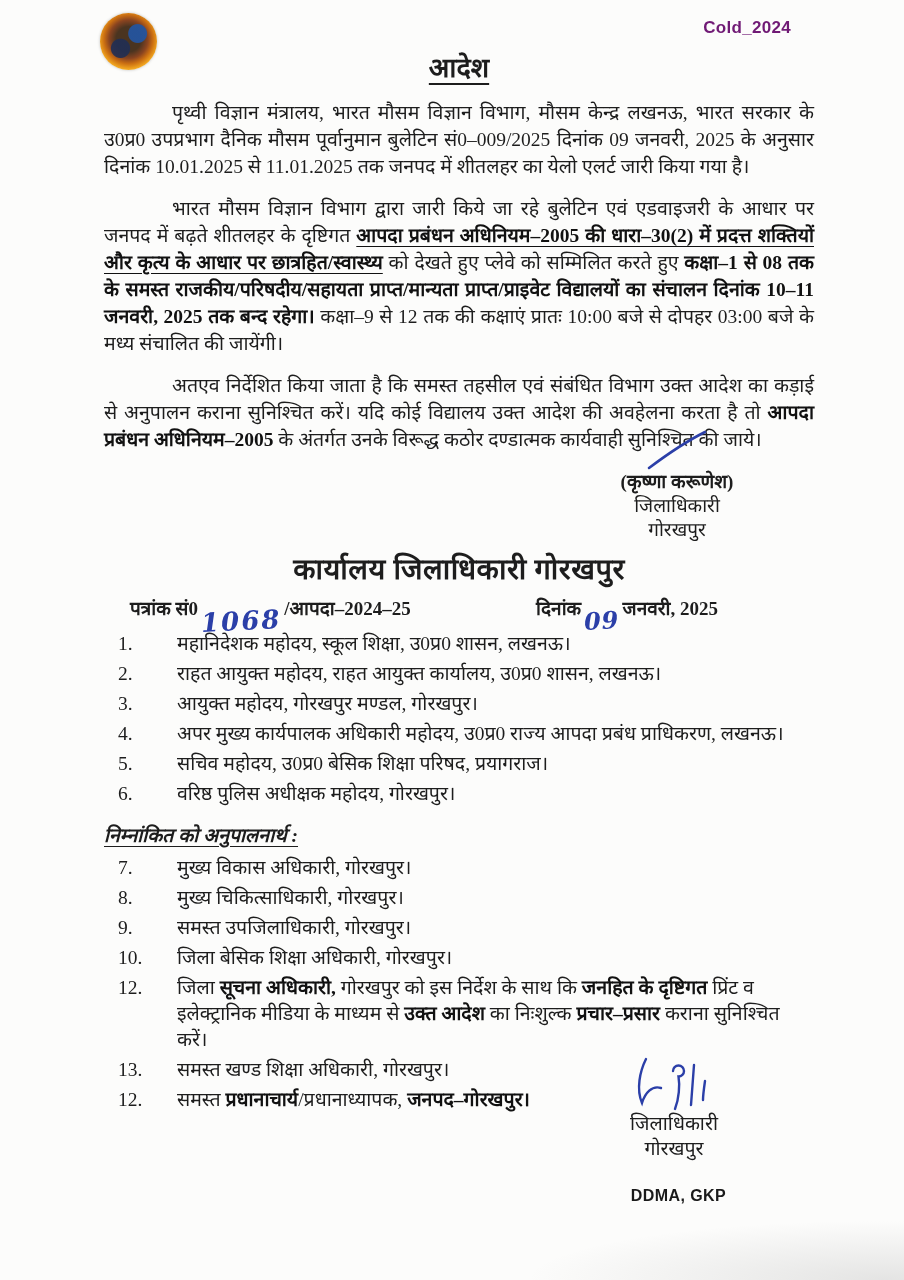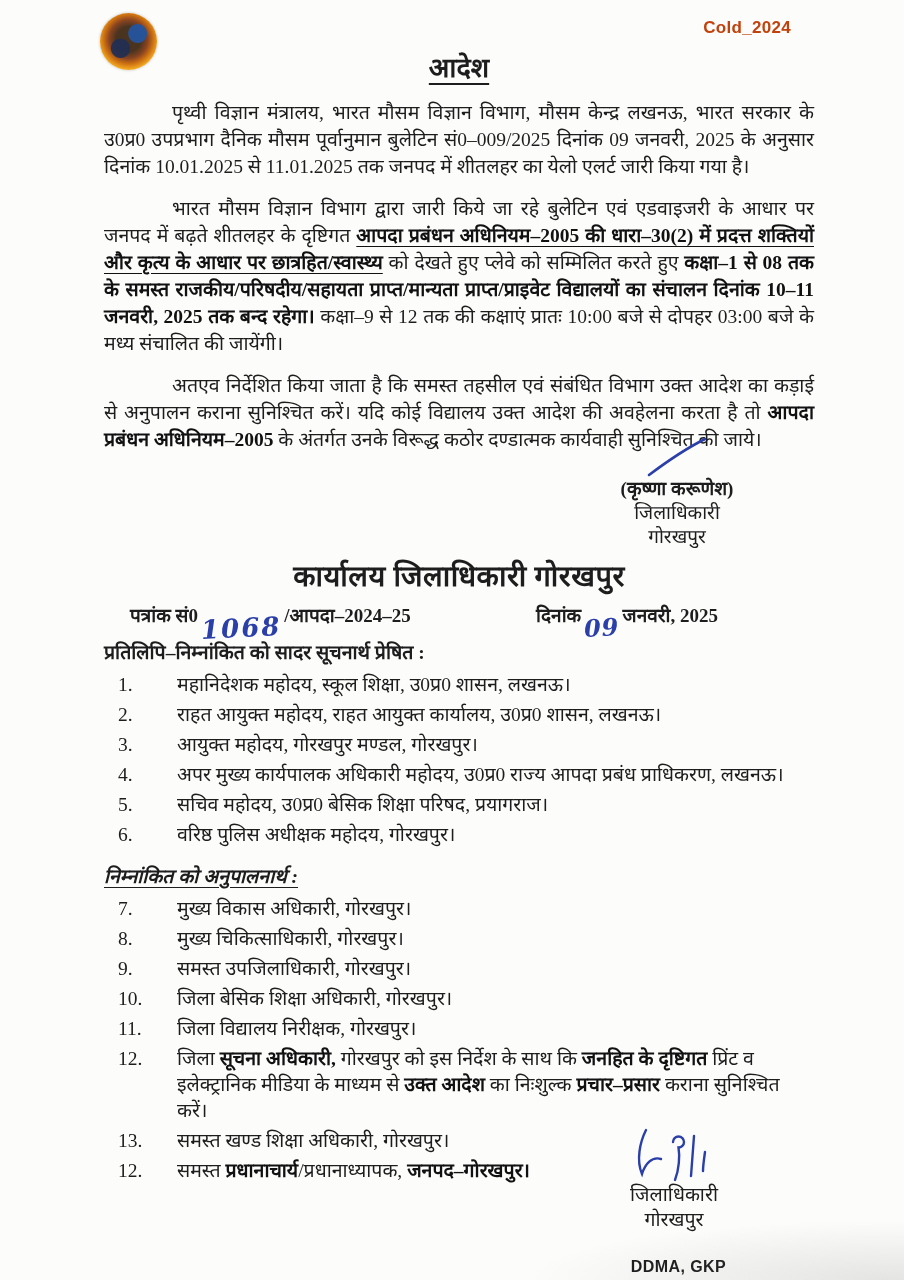--- a/index.html
+++ b/index.html
@@ -24,21 +24,21 @@
     position:absolute;left:100px;top:13px;width:57px;height:57px;border-radius:50%;
     background:
       radial-gradient(circle at 66% 36%, rgba(36,84,158,.95) 0 17%, transparent 19%),
       radial-gradient(circle at 36% 62%, rgba(32,46,84,.9) 0 18%, transparent 20%),
       radial-gradient(circle at 50% 46%, #4a3420 0 30%, #8a4420 46%, #c96d12 58%, #efa21e 70%, #f6c95e 80%, #f2e7c8 90%);
     box-shadow:0 0 3px rgba(0,0,0,.25);
   }
   .filetag{
     position:absolute;right:113px;top:18px;
     font-family:"Liberation Sans","DejaVu Sans",sans-serif;
-    font-weight:bold;font-size:17px;color:#c2410c;letter-spacing:.3px;
+    font-weight:bold;font-size:17px;color:#701a75;letter-spacing:.3px;
   }
   
   .title{
     text-align:center;font-size:27px;font-weight:bold;margin:2px 0 14px 0;
     text-decoration:underline;text-underline-offset:6px;text-decoration-thickness:2px;
   }
   p.para{
     font-size:19.5px;line-height:27px;text-align:justify;
     text-indent:68px;margin:0 0 15px 0;
   }
@@ -89,21 +89,21 @@
 
 <div class="page">
 
   <div class="logo"></div>
   <div class="filetag">Cold_2024</div>
 
   <h1 class="title">आदेश</h1>
 
   <p class="para">पृथ्वी विज्ञान मंत्रालय, भारत मौसम विज्ञान विभाग, मौसम केन्द्र लखनऊ, भारत सरकार के उ0प्र0 उपप्रभाग दैनिक मौसम पूर्वानुमान बुलेटिन सं0–009/2025 दिनांक 09 जनवरी, 2025 के अनुसार दिनांक 10.01.2025 से 11.01.2025 तक जनपद में शीतलहर का येलो एलर्ट जारी किया गया है।</p>
   <p class="para"><span>भारत मौसम विज्ञान विभाग द्वारा जारी किये जा रहे बुलेटिन एवं एडवाइजरी के आधार पर जनपद में बढ़ते शीतलहर के दृष्टिगत </span><span class="b u">आपदा प्रबंधन अधिनियम–2005 की धारा–30(2) में प्रदत्त शक्तियों और कृत्य के आधार पर छात्रहित/स्वास्थ्य</span><span> को देखते हुए प्लेवे को सम्मिलित करते हुए </span><span class="b">कक्षा–1 से 08 तक के समस्त राजकीय/परिषदीय/सहायता प्राप्त/मान्यता प्राप्त/प्राइवेट विद्यालयों का संचालन दिनांक 10–11 जनवरी, 2025 तक बन्द रहेगा।</span><span> कक्षा–9 से 12 तक की कक्षाएं प्रातः 10:00 बजे से दोपहर 03:00 बजे के मध्य संचालित की जायेंगी।</span></p>
-  <p class="para" style="margin-bottom:16px;"><span>अतएव निर्देशित किया जाता है कि समस्त तहसील एवं संबंधित विभाग उक्त आदेश का कड़ाई से अनुपालन कराना सुनिश्चित करें। यदि कोई विद्यालय उक्त आदेश की अवहेलना करता है तो </span><span class="b">आपदा प्रबंधन अधिनियम–2005</span><span> के अंतर्गत उनके विरूद्ध कठोर दण्डात्मक कार्यवाही सुनिश्चित की जाये।</span></p>
+  <p class="para" style="margin-bottom:9px;"><span>अतएव निर्देशित किया जाता है कि समस्त तहसील एवं संबंधित विभाग उक्त आदेश का कड़ाई से अनुपालन कराना सुनिश्चित करें। यदि कोई विद्यालय उक्त आदेश की अवहेलना करता है तो </span><span class="b">आपदा प्रबंधन अधिनियम–2005</span><span> के अंतर्गत उनके विरूद्ध कठोर दण्डात्मक कार्यवाही सुनिश्चित की जाये।</span></p>
 
   <div class="sigblock">
     <svg class="sig-stroke" width="72" height="44" viewBox="0 0 72 44">
       <path d="M8 40 C 24 28, 48 12, 64 4" stroke="#2b3fa8" stroke-width="2.6" fill="none" stroke-linecap="round"></path>
     </svg>
     <div class="name">(कृष्णा करूणेश)</div>
     <div>जिलाधिकारी</div>
     <div>गोरखपुर</div>
   </div>
 
@@ -112,23 +112,20 @@
   <div class="letter-line">
     <span>पत्रांक सं0</span>
     <span class="hand">1068</span>
     <span>/आपदा–2024–25</span>
     <span class="spacer"></span>
     <span>दिनांक</span>
     <span class="hand small">09</span>
     <span>जनवरी, 2025</span>
   </div>
 
-  <div class="section-intro">
-    <span class="intro-text">प्रतिलिपि–निम्नांकित को सादर सूचनार्थ प्रेषित :</span>
-  </div>
 
   <div class="list">
     <div class="li">
         <span class="num">1.</span>
         <span class="txt">महानिदेशक महोदय, स्कूल शिक्षा, उ0प्र0 शासन, लखनऊ।</span>
       </div>
     <div class="li">
         <span class="num">2.</span>
         <span class="txt">राहत आयुक्त महोदय, राहत आयुक्त कार्यालय, उ0प्र0 शासन, लखनऊ।</span>
       </div>
@@ -163,24 +160,20 @@
         <span class="num">8.</span>
         <span class="txt">मुख्य चिकित्साधिकारी, गोरखपुर।</span>
       </div>
     <div class="li">
         <span class="num">9.</span>
         <span class="txt">समस्त उपजिलाधिकारी, गोरखपुर।</span>
       </div>
     <div class="li">
         <span class="num">10.</span>
         <span class="txt">जिला बेसिक शिक्षा अधिकारी, गोरखपुर।</span>
-      </div>
-    <div class="li">
-        <span class="num">11.</span>
-        <span class="txt">जिला विद्यालय निरीक्षक, गोरखपुर।</span>
       </div>
     <div class="li">
         <span class="num">12.</span>
         <span class="txt" style="max-width:620px;"><span>जिला </span><span class="b">सूचना अधिकारी,</span><span> गोरखपुर को इस निर्देश के साथ कि </span><span class="b">जनहित के दृष्टिगत</span><span> प्रिंट व इलेक्ट्रानिक मीडिया के माध्यम से </span><span class="b">उक्त आदेश</span><span> का निःशुल्क </span><span class="b">प्रचार–प्रसार</span><span> कराना सुनिश्चित करें।</span></span>
       </div>
     <div class="li">
         <span class="num">13.</span>
         <span class="txt">समस्त खण्ड शिक्षा अधिकारी, गोरखपुर।</span>
       </div>
     <div class="li">

